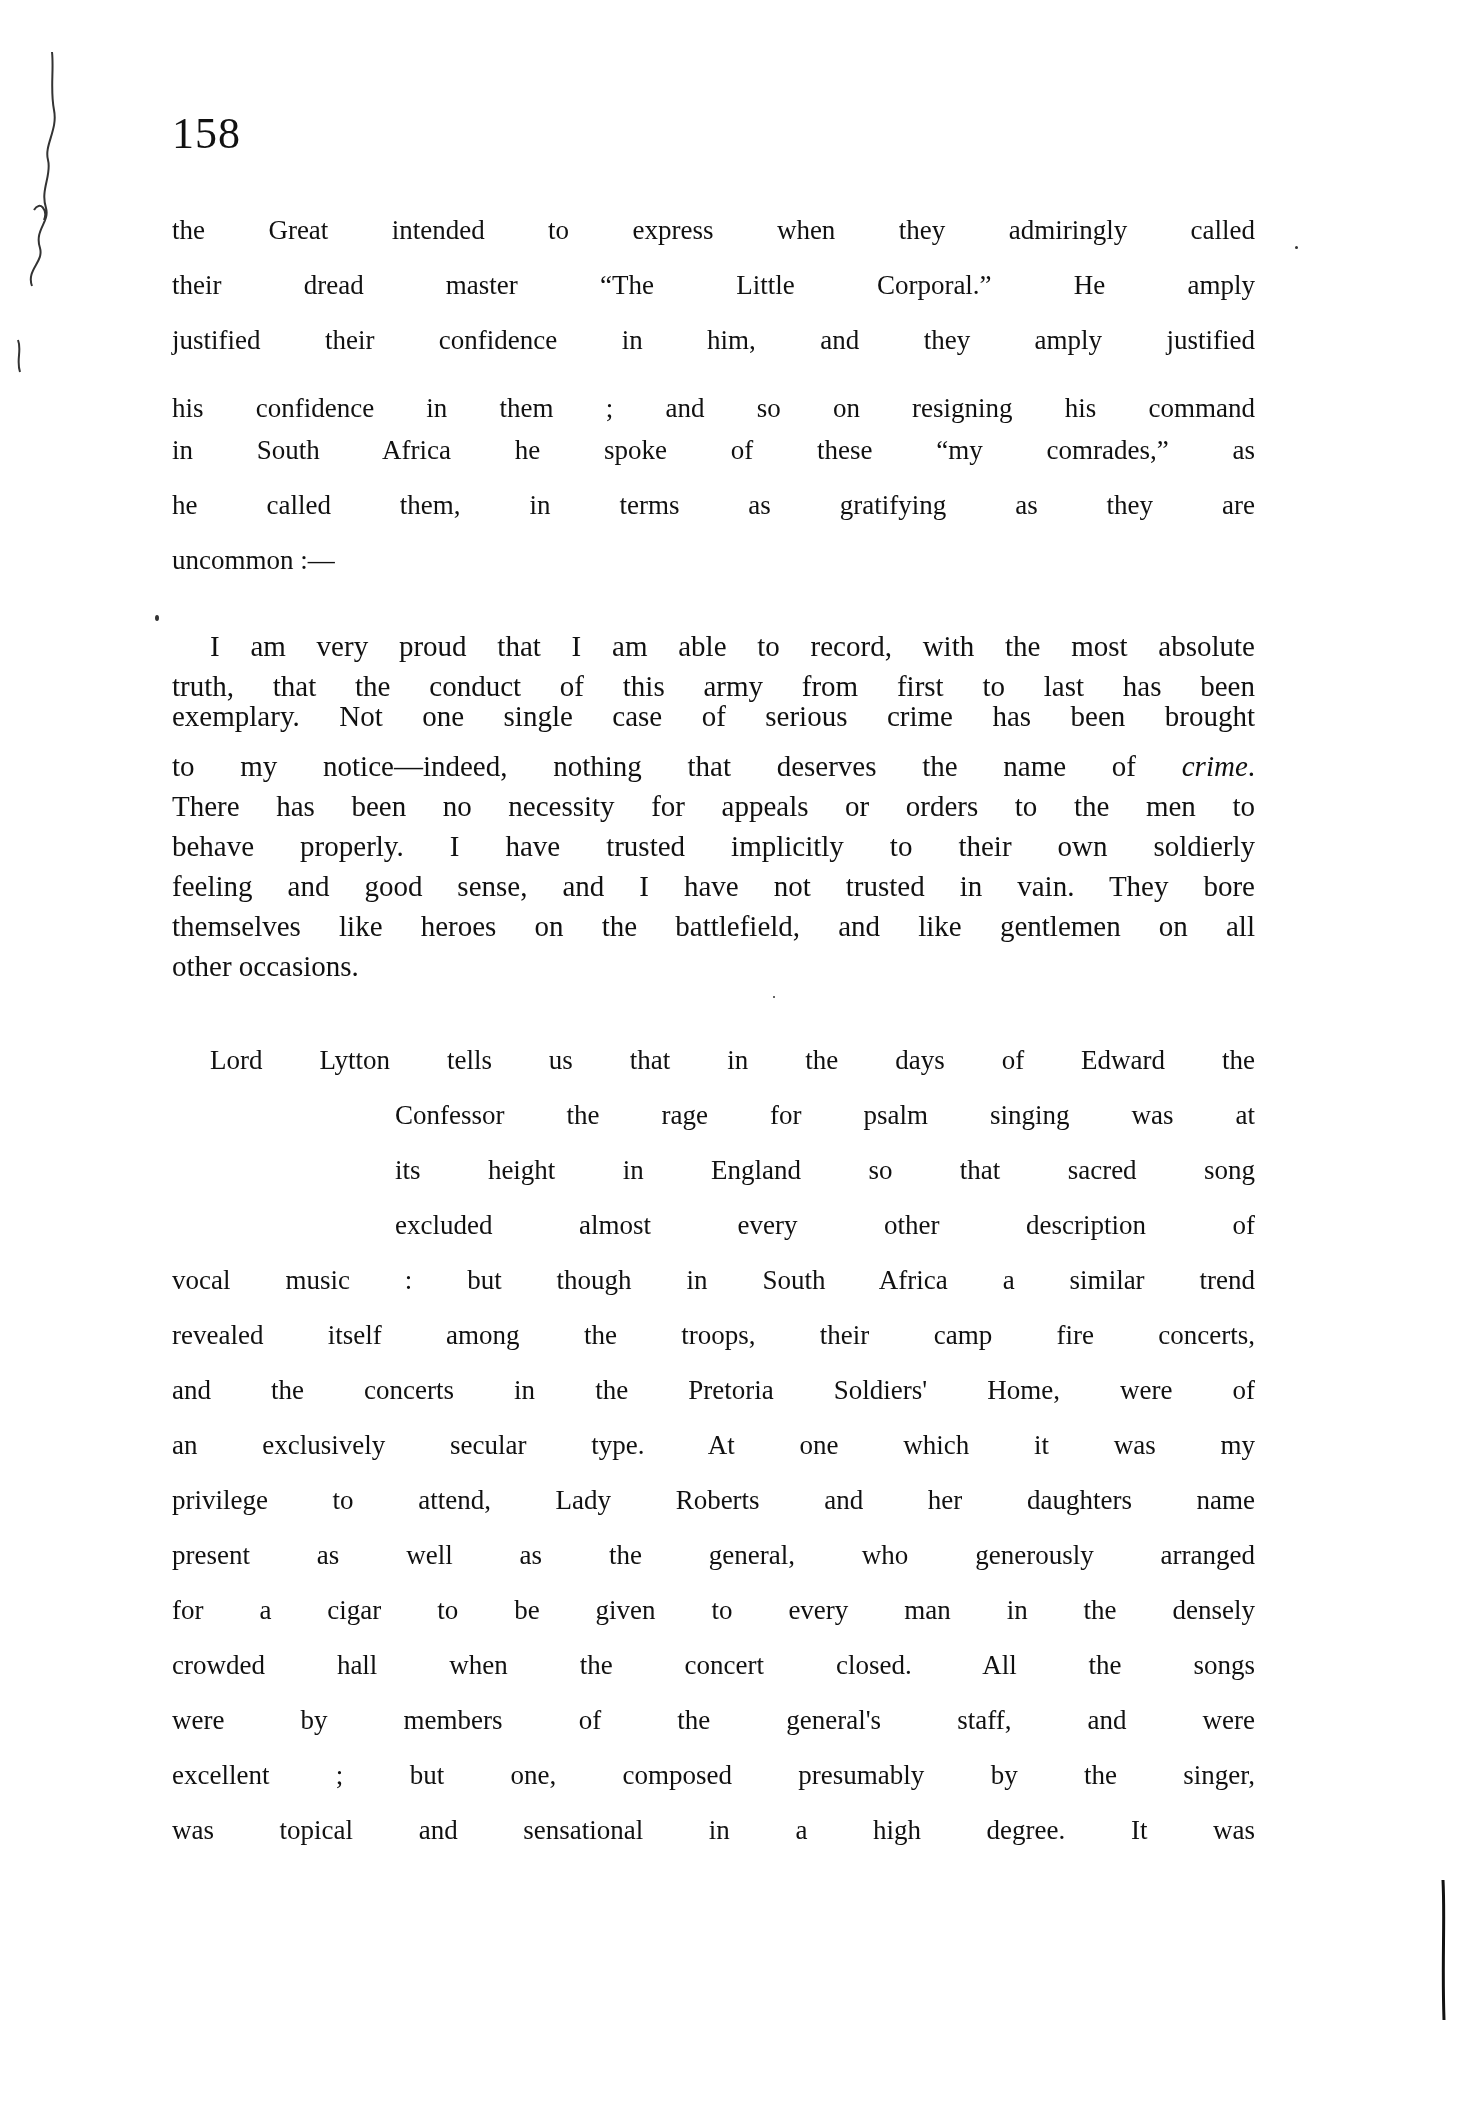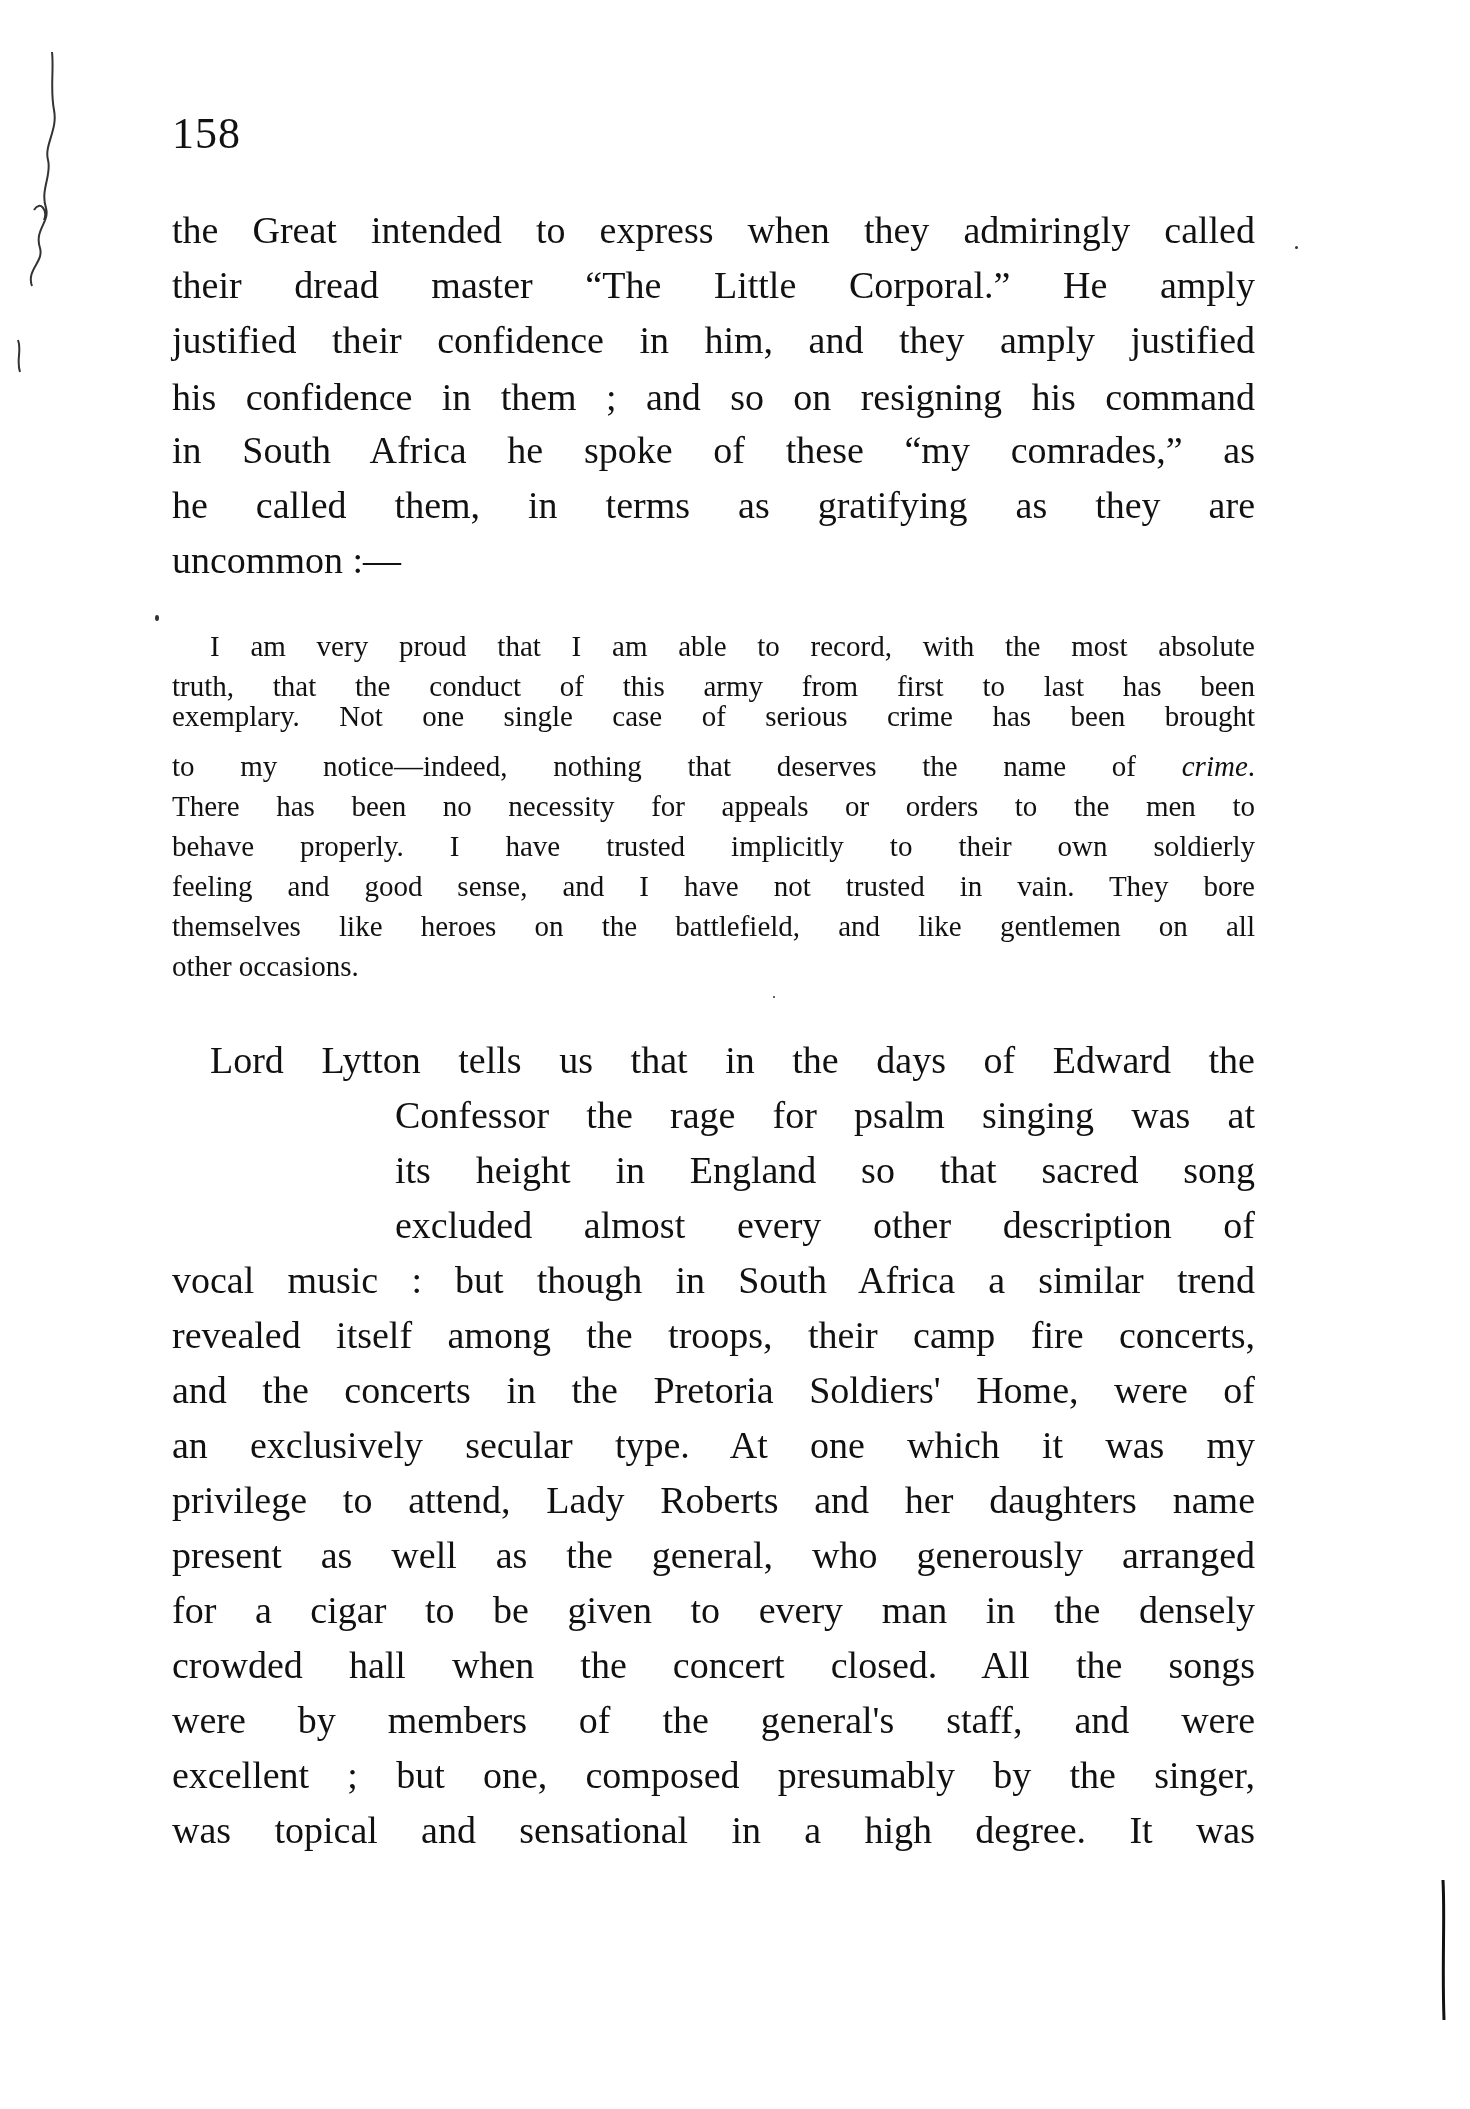--- a/index.html
+++ b/index.html
@@ -43,21 +43,21 @@
     }
     .line {
       position: absolute;
       left: 172px;
       width: 1083px;
       white-space: nowrap;
       text-align: justify;
       text-align-last: justify;
     }
     .body-line {
-      font-size: 38px;
+      font-size: 27px;
       height: 52px;
       line-height: 52px;
     }
     .quote-line {
       font-size: 29px;
       height: 40px;
       line-height: 40px;
     }
     .indent { padding-left: 38px; width: 1045px; }
     .quote-indent { padding-left: 38px; width: 1045px; }
@@ -107,21 +107,21 @@
   </svg>
 
   <div class="header">
     <span class="page-number">158</span>
   </div>
 
   <div>
     <div class="line body-line" style="top:204px">the Great intended to express when they admiringly called</div>
     <div class="line body-line" style="top:259px">their dread master “The Little Corporal.”  He amply</div>
     <div class="line body-line" style="top:314px">justified their confidence in him, and they amply justified</div>
-    <div class="line body-line" style="top:371px">his confidence in them ; and so on resigning his command</div>
+    <div class="line body-line" style="top:382px">his confidence in them ; and so on resigning his command</div>
     <div class="line body-line" style="top:424px">in South Africa he spoke of these “my comrades,” as</div>
     <div class="line body-line" style="top:479px">he called them, in terms as gratifying as they are</div>
     <div class="line body-line short-line" style="top:534px">uncommon :—</div>
   </div>
 
   <span class="speck" style="left:155px;top:615px;width:4px;height:6px"></span>
 
   <div>
     <div class="line quote-line quote-indent" style="top:626px">I am very proud that I am able to record, with the most absolute</div>
     <div class="line quote-line" style="top:666px">truth, that the conduct of this army from first to last has been</div>

